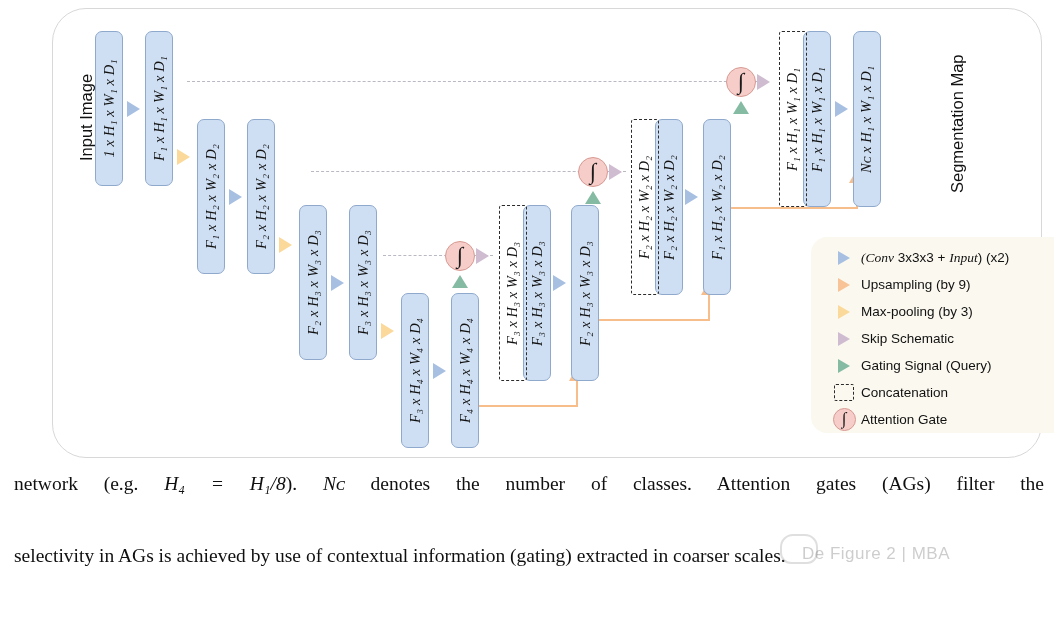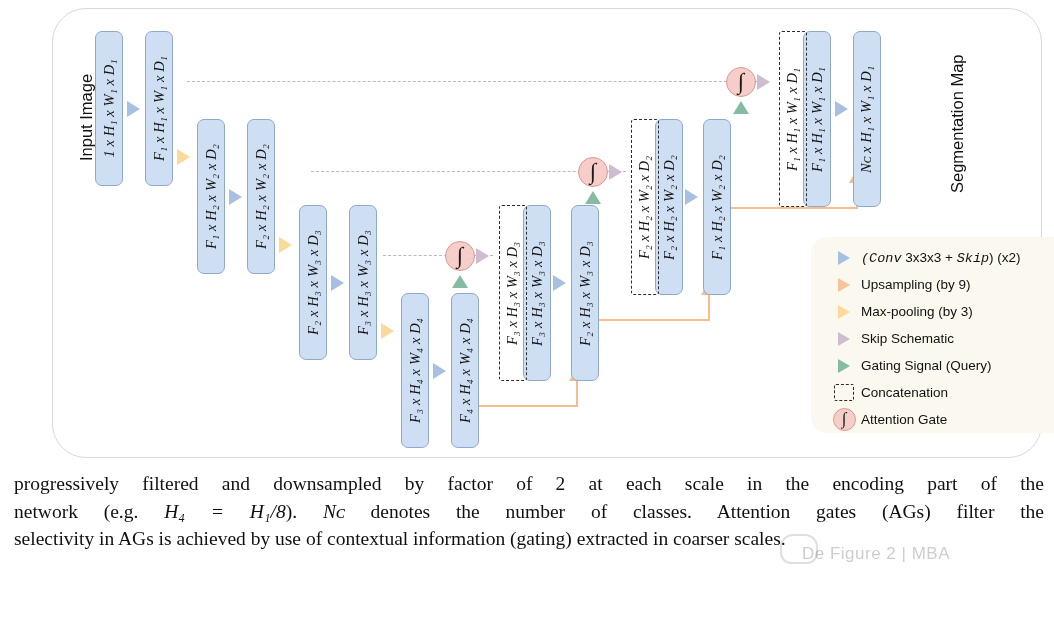--- a/index.html
+++ b/index.html
@@ -198,21 +198,21 @@
   }
   .legcircle span {
     font-family: "Liberation Serif", serif;
     font-style: italic;
     font-size: 17px;
     line-height: 1;
     color: #1a1a1a;
     transform: translateY(-1px);
   }
   .mathserif {
-    font-family: Liberation Mono, monospace;
+    font-family: Liberation Serif, serif;
     font-style: italic;
   }
 
   
   #caption {
     position: absolute;
     left: 14px;
     top: 470px;
     width: 1030px;
     font-family: "Liberation Serif", serif;
@@ -358,21 +358,21 @@
   <div class="blk" style="left:800px; top:22px; width:28px; height:176px;">
     <span class="lbl">Nᴄ x H₁ x W₁ x D₁</span>
   </div>
 
   <div id="legend">
 
     <div class="legrow">
       <span class="legicon">
         <span class="legtri" style="border-left-color:#a7c0e2;"></span>
       </span>
-      <span class="legtext"><span class="mathserif">(Conv</span><span> 3x3x3 + </span><span class="mathserif">Skip</span><span>) (x2)</span></span>
+      <span class="legtext"><span class="mathserif">(Conv</span><span> 3x3x3 + </span><span class="mathserif">Input</span><span>) (x2)</span></span>
     </div>
 
     <div class="legrow">
       <span class="legicon">
         <span class="legtri" style="border-left-color:#f7c397;"></span>
       </span>
       <span class="legtext">Upsampling (by 9)</span>
     </div>
 
     <div class="legrow">
@@ -409,19 +409,18 @@
             <span>∫</span>
           </span>
       </span>
       <span class="legtext">Attention Gate</span>
     </div>
 
   </div>
 </div>
 
 <div id="caption">
-  <div>progressively filtered and downsampled by factor of 2 at each scale in the encoding part of the</div>
   <div><span>network (e.g. </span><span class="ital">H₄ = H₁/8</span><span>). </span><span class="ital">Nᴄ</span><span> denotes the number of classes. Attention gates (AGs) filter the</span></div>
-  <div style="text-align-last:left;">selectivity in AGs is achieved by use of contextual information (gating) extracted in coarser scales.</div>
+  <div style="text-align-last:left;margin-top:44px;">selectivity in AGs is achieved by use of contextual information (gating) extracted in coarser scales.</div>
 </div>
 
 <div id="watermark-mark"></div>
 <div id="watermark">De Figure 2 | MBA</div>
 
 </body></html>

